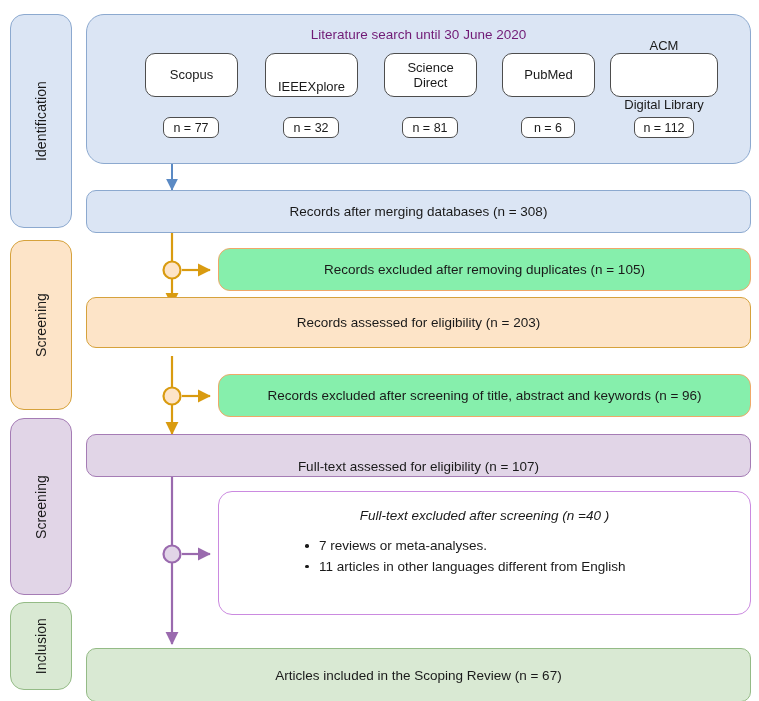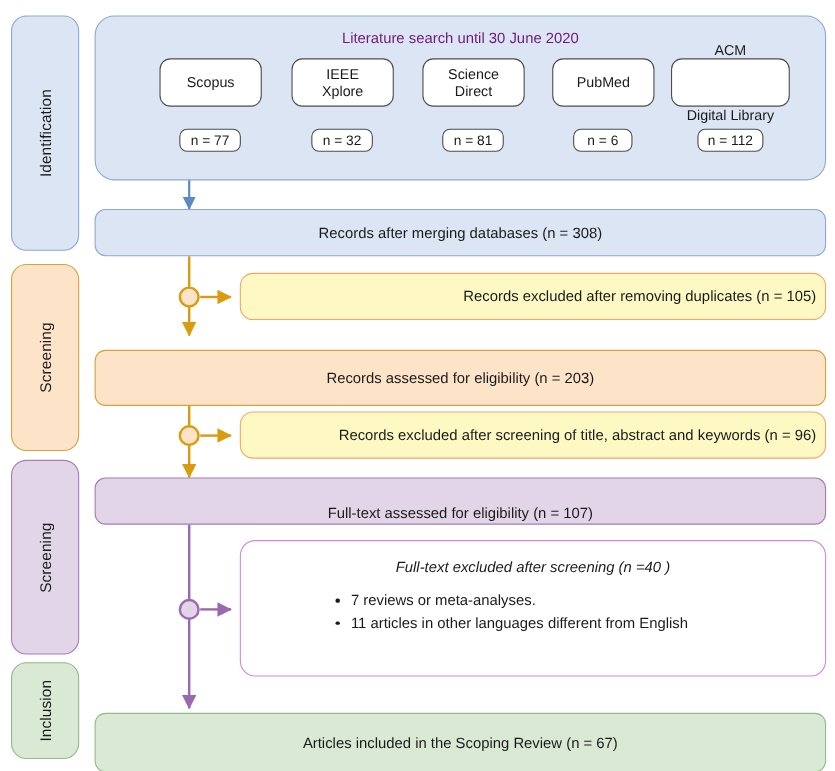--- a/index.html
+++ b/index.html
@@ -93,21 +93,21 @@
     font-size: 13.5px;
     color: #701a75;
   }
 
   
   .fill-blue   { background: #dbe5f4; border-color: #8ca9cf; }
   .fill-orange { background: #fde4c8; border-color: #d6a23c; }
   .fill-purple { background: #e1d5e7; border-color: #a57cb5; }
   .fill-green  { background: #d9e9d3; border-color: #94bb86; }
 
-  .out-orange  { background: #fef9c3; border-color: #f0a868; border-width: 1.6px; border-radius: 12px; justify-content: flex-end; }
+  .out-orange  { background: #86efac; border-color: #f0a868; border-width: 1.6px; border-radius: 12px; }
   .out-purple  { background: #ffffff; border-color: #cb8ae0; border-width: 1.6px; border-radius: 14px; }
 
   
   .excl-body {
     position: absolute;
     box-sizing: border-box;
     display: block;
     text-align: left;
     padding: 0;
   }
@@ -208,21 +208,21 @@
     <span>Inclusion</span>
   </div>
 
   <div class="ident-panel" style="left:86px; top:14px; width:665px; height:150px;">
     <div class="ident-title" style="top:12px;">Literature search until 30 June 2020</div>
   </div>
 
   <div class="box db" style="left:145px; top:53px; width:93px; height:44px;">
     <span>Scopus</span>
   </div>
-  <div class="box db" style="left:265px; top:53px; width:93px; height:44px; flex-direction:column;">
+  <div class="box db" style="left:265px; top:53px; width:93px; height:44px; align-items:flex-end;">
     <span>IEEE</span>
     <span>Xplore</span>
   </div>
   <div class="box db" style="left:384px; top:53px; width:93px; height:44px; flex-direction:column;">
     <span>Science</span>
     <span>Direct</span>
   </div>
   <div class="box db" style="left:502px; top:53px; width:93px; height:44px;">
     <span>PubMed</span>
   </div>
@@ -248,21 +248,21 @@
   </div>
 
   <div class="box fill-blue" style="left:86px; top:190px; width:665px; height:43px;">
     <span>Records after merging databases  (n = 308)</span>
   </div>
 
   <div class="box out-orange" style="left:218px; top:248px; width:533px; height:43px;">
     <span>Records excluded after removing duplicates  (n = 105)</span>
   </div>
 
-  <div class="box fill-orange" style="left:86px; top:318px; width:665px; height:51px;text-align:right;">
+  <div class="box fill-orange" style="left:86px; top:297px; width:665px; height:51px;text-align:right;">
     <span>Records assessed for eligibility  (n = 203)</span>
   </div>
 
   <div class="box out-orange" style="left:218px; top:374px; width:533px; height:43px;">
     <span>Records excluded after screening of title, abstract and keywords (n = 96)</span>
   </div>
 
   <div class="box fill-purple" style="left:86px; top:434px; width:665px; height:43px;align-items:flex-end;">
     <span>Full-text assessed for eligibility  (n = 107)</span>
   </div>

